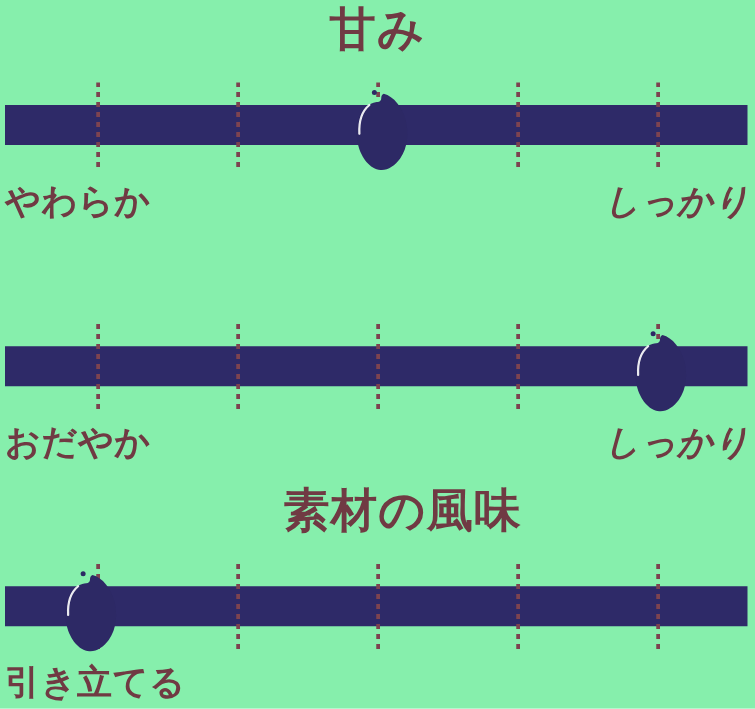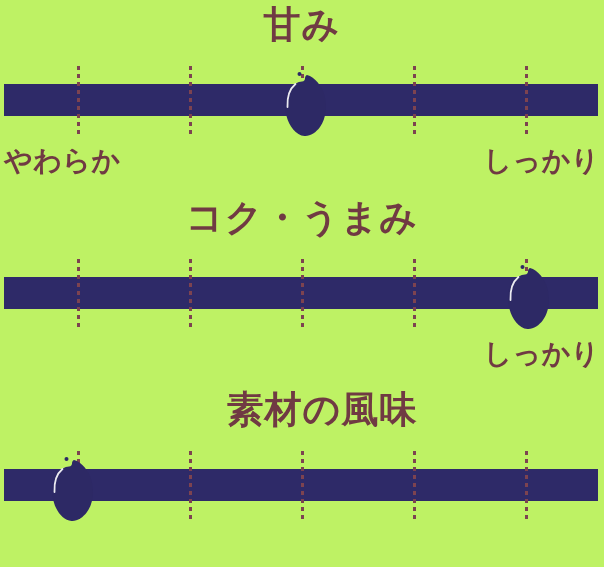--- a/index.html
+++ b/index.html
@@ -5,21 +5,21 @@
   :root{
     --navy:#2e2a68;
     --grain:#2d2965;
     --maroon:#703a43;
     --tick:#7d4350;
   }
   html,body{margin:0;padding:0;background:#ffffff;}
   .canvas{
     position:relative;
     width:604px;height:567px;
-    background:#bef264;
+    background:#86efac;
     overflow:hidden;
     font-family:"Liberation Sans","DejaVu Sans",sans-serif;
   }
   .slider-section{
     position:absolute;left:0;width:604px;height:176px;
   }
   .slider-title{
     position:absolute;top:0;left:0;width:100%;
     margin:0;
     text-align:center;
@@ -48,21 +48,21 @@
     z-index:3;
   }
   .labels-row{
     position:absolute;top:139px;left:0;width:100%;height:26px;
     font-size:28px;
     font-weight:700;
     letter-spacing:0.5px;
     color:var(--maroon);
   }
   .label-left{position:absolute;left:4px;top:0;white-space:nowrap;}
-  .label-right{position:absolute;right:4px;top:0;white-space:nowrap;}
+  .label-right{position:absolute;right:4px;top:0;white-space:nowrap;font-style:italic;}
   .sec-1{top:3px;}
   .sec-2{top:196px;}
   .sec-3{top:388px;padding-left:40px;}
   .tk-1{left:77px;}
   .tk-2{left:189px;}
   .tk-3{left:301px;}
   .tk-4{left:413px;}
   .tk-5{left:525px;}
 </style>
 </head>
@@ -83,47 +83,48 @@
       <path fill="#2d2965" d="M25 4 C33 6 40 15 42.5 25 C45 35 44.5 47 38 56 C34 61.5 28 65.5 22.5 65 C14 64.5 7 55 4.5 45 C2 35 2.5 24 8 17 C11 13.5 16 10.5 20 10.5 C22 10.5 23 9 23 7.5 C23 6 23.5 4.5 25 4 Z"></path>
       <path d="M13.5 13 C8 17.5 5 26 5.5 36" fill="none" stroke="#ffffff" stroke-width="1.8" stroke-linecap="round" opacity="0.9"></path>
     </svg>
     <div class="labels-row">
       <span class="label-left">やわらか</span>
       <span class="label-right">しっかり</span>
     </div>
   </section>
 
   <section class="slider-section sec-2">
-    <h2 class="slider-title">コク・うまみ</h2>
     <div class="track"></div>
     <div class="tick tk-1"></div>
     <div class="tick tk-2"></div>
     <div class="tick tk-3"></div>
     <div class="tick tk-4"></div>
     <div class="tick tk-5"></div>
     <svg class="grain-marker" viewBox="0 0 46 67" xmlns="http://www.w3.org/2000/svg" aria-hidden="true" style="left: 505px;">
       <circle cx="17.5" cy="3" r="2" fill="#2d2965"></circle>
       <path fill="#2d2965" d="M25 4 C33 6 40 15 42.5 25 C45 35 44.5 47 38 56 C34 61.5 28 65.5 22.5 65 C14 64.5 7 55 4.5 45 C2 35 2.5 24 8 17 C11 13.5 16 10.5 20 10.5 C22 10.5 23 9 23 7.5 C23 6 23.5 4.5 25 4 Z"></path>
       <path d="M13.5 13 C8 17.5 5 26 5.5 36" fill="none" stroke="#ffffff" stroke-width="1.8" stroke-linecap="round" opacity="0.9"></path>
     </svg>
     <div class="labels-row">
+      <span class="label-left">おだやか</span>
       <span class="label-right">しっかり</span>
     </div>
   </section>
 
   <section class="slider-section sec-3">
     <h2 class="slider-title">素材の風味</h2>
     <div class="track"></div>
     <div class="tick tk-1"></div>
     <div class="tick tk-2"></div>
     <div class="tick tk-3"></div>
     <div class="tick tk-4"></div>
     <div class="tick tk-5"></div>
     <svg class="grain-marker" viewBox="0 0 46 67" xmlns="http://www.w3.org/2000/svg" aria-hidden="true" style="left: 49px;">
       <circle cx="17.5" cy="3" r="2" fill="#2d2965"></circle>
       <path fill="#2d2965" d="M25 4 C33 6 40 15 42.5 25 C45 35 44.5 47 38 56 C34 61.5 28 65.5 22.5 65 C14 64.5 7 55 4.5 45 C2 35 2.5 24 8 17 C11 13.5 16 10.5 20 10.5 C22 10.5 23 9 23 7.5 C23 6 23.5 4.5 25 4 Z"></path>
       <path d="M13.5 13 C8 17.5 5 26 5.5 36" fill="none" stroke="#ffffff" stroke-width="1.8" stroke-linecap="round" opacity="0.9"></path>
     </svg>
     <div class="labels-row">
+      <span class="label-left">引き立てる</span>
     </div>
   </section>
 
 </div>
 
 </body></html>

